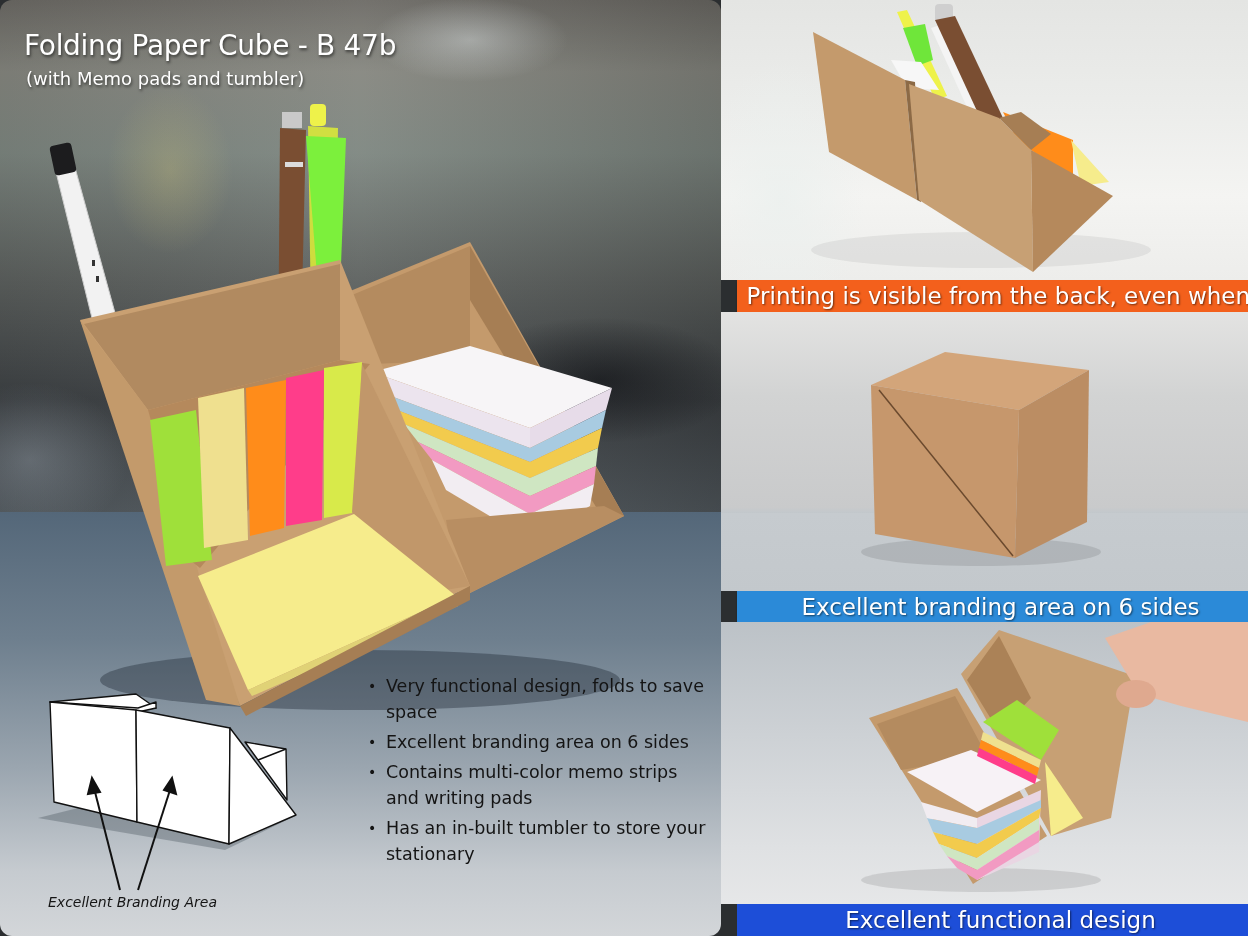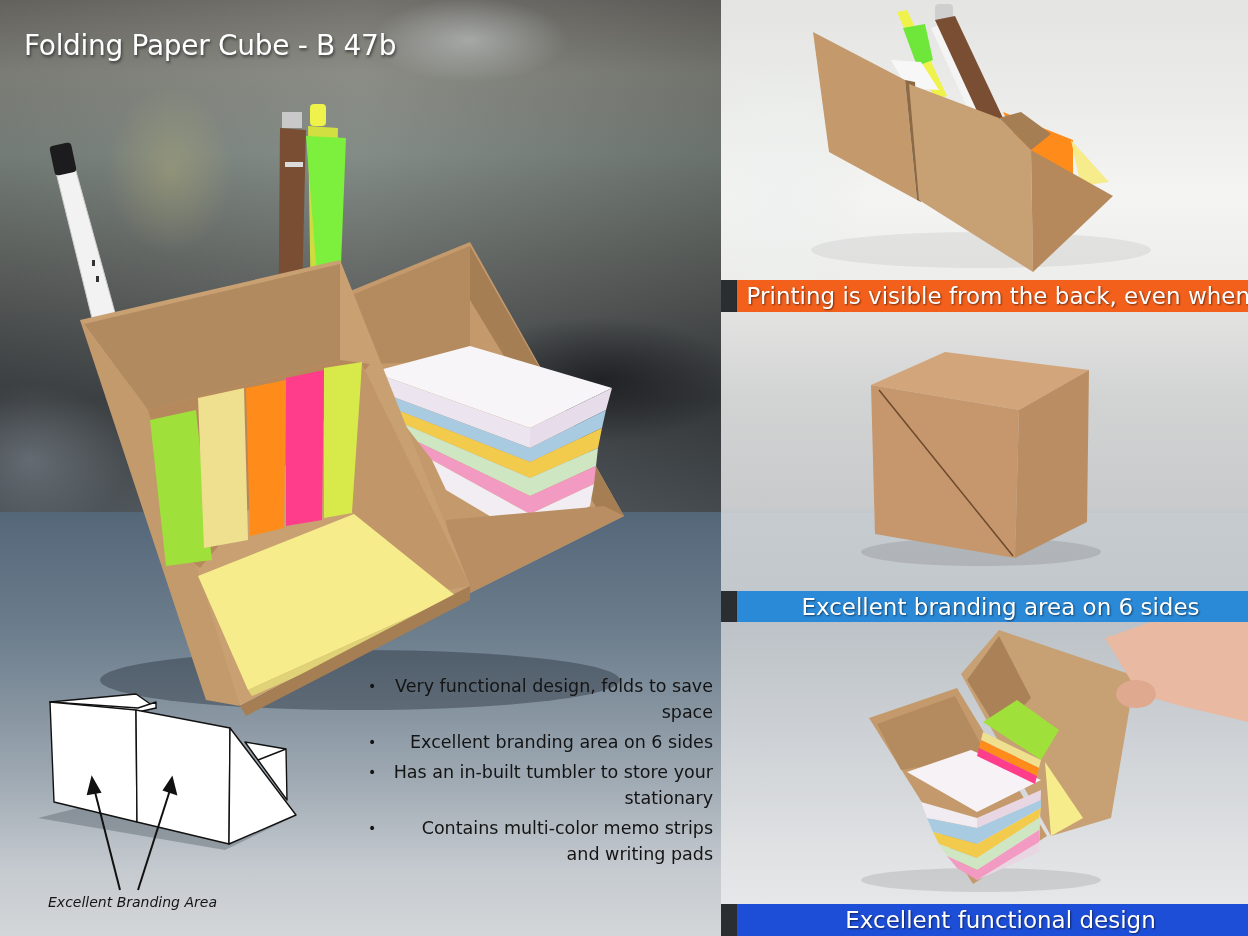--- a/index.html
+++ b/index.html
@@ -1,21 +1,21 @@
 <!DOCTYPE html>
 <html><head>
 <meta charset="utf-8">
 <style>
   * { box-sizing: border-box; margin: 0; padding: 0; }
   html, body { width: 1248px; height: 936px; overflow: hidden; background: #2b2e30; }
   body { font-family: "DejaVu Sans", "Liberation Sans", sans-serif; position: relative; }
 
   
   .left {
-    position: absolute; left: 0; top: 0; width: 721px; height: 936px; overflow: hidden;
+    position: absolute; left: 0; top: 0; width: 721px; height: 936px; overflow: hidden; border-radius: 12px;
   }
   .left-bg-top {
     position: absolute; left: 0; top: 0; width: 721px; height: 512px;
     background:
       radial-gradient(ellipse 140px 60px at 470px 40px, rgba(210,215,215,.55), transparent 70%),
       radial-gradient(ellipse 90px 120px at 170px 170px, rgba(200,190,120,.35), transparent 70%),
       radial-gradient(ellipse 200px 90px at 600px 380px, rgba(20,22,26,.75), transparent 70%),
       radial-gradient(ellipse 140px 110px at 30px 460px, rgba(150,160,170,.45), transparent 70%),
       linear-gradient(180deg, #6c6a65 0%, #85867f 14%, #7d8680 30%, #5c605e 55%, #3d4144 78%, #50575c 100%);
   }
@@ -31,21 +31,21 @@
   .title-block { position: absolute; left: 24px; top: 26px; color: #fff;
     text-shadow: 1px 2px 3px rgba(0,0,0,.55); }
   .title { font-size: 28px; line-height: 40px; letter-spacing: -0.3px; }
   .subtitle { font-size: 18px; line-height: 25px; margin-left: 2px; }
 
   
   .product { position: absolute; left: 0; top: 0; width: 721px; height: 936px; }
 
   
   .features { position: absolute; left: 368px; top: 673px; width: 345px; list-style: none;
-    color: #141414; font-size: 17.5px; line-height: 26px; text-align: right; }
+    color: #141414; font-size: 17.5px; line-height: 26px; }
   .features li { position: relative; padding-left: 18px; margin-bottom: 4px; }
   .features li::before { content: "•"; position: absolute; left: 0; top: 0; font-size: 14px; }
 
   .diagram { position: absolute; left: 0; top: 680px; width: 320px; height: 240px; }
   .diagram-label { position: absolute; left: 48px; top: 894px; font-size: 14px; color: #151515; font-style: italic; }
 
   
   .right { position: absolute; left: 721px; top: 0; width: 527px; height: 936px; }
   .panel { position: absolute; left: 0; width: 527px; overflow: hidden; }
   .p1 { top: 0; height: 280px;
@@ -139,20 +139,21 @@
 
     <g>
       <path d="M198 576 L354 514 L456 596 L248 690 Z" fill="#f6ec8c"></path>
       <path d="M248 690 L456 596 L458 606 L252 696 Z" fill="#e0d276"></path>
     </g>
     <path d="M240 706 L470 586 L470 600 L246 716 Z" fill="#a67e54"></path>
   </svg>
 
   <div class="title-block">
     <div class="title">Folding Paper Cube - B 47b</div>
+    <div class="subtitle">(with Memo pads and tumbler)</div>
   </div>
 
   <svg class="diagram" viewBox="0 0 320 240">
     <path d="M38 138 L225 170 L295 136 L150 110 Z" fill="rgba(70,80,90,.35)"></path>
     <g stroke="#111" stroke-width="1.4" fill="#fff" stroke-linejoin="round">
       <path d="M50 22 L136 14 L156 28 L66 36 Z"></path>
       <path d="M50 22 L66 36 L138 32 L156 28 L156 22 L138 28 Z"></path>
       <path d="M50 22 L136 30 L137 142 L54 122 Z"></path>
       <path d="M136 30 L230 48 L229 164 L137 142 Z"></path>
       <path d="M230 48 L296 135 L229 164 Z"></path>
@@ -164,22 +165,22 @@
       <path d="M92 98 L100 112 L88 114 Z"></path>
       <line x1="138" y1="210" x2="170" y2="110"></line>
       <path d="M172 98 L176 114 L164 110 Z"></path>
     </g>
   </svg>
   <div class="diagram-label">Excellent Branding Area</div>
 
   <ul class="features">
     <li>Very functional design,  folds to save space</li>
     <li>Excellent branding area on 6 sides</li>
+    <li>Contains multi-color memo strips and writing pads</li>
     <li>Has an in-built tumbler to store your stationary</li>
-    <li>Contains multi-color memo strips and writing pads</li>
   </ul>
 </div>
 
 <div class="right">
 
   <div class="panel p1">
     <svg width="527" height="280" viewBox="0 0 527 280">
       <ellipse cx="260" cy="250" rx="170" ry="18" fill="rgba(0,0,0,.06)"></ellipse>
       <g>
         <path d="M176 12 L186 10 L226 96 L214 100 Z" fill="#eef24a"></path>

